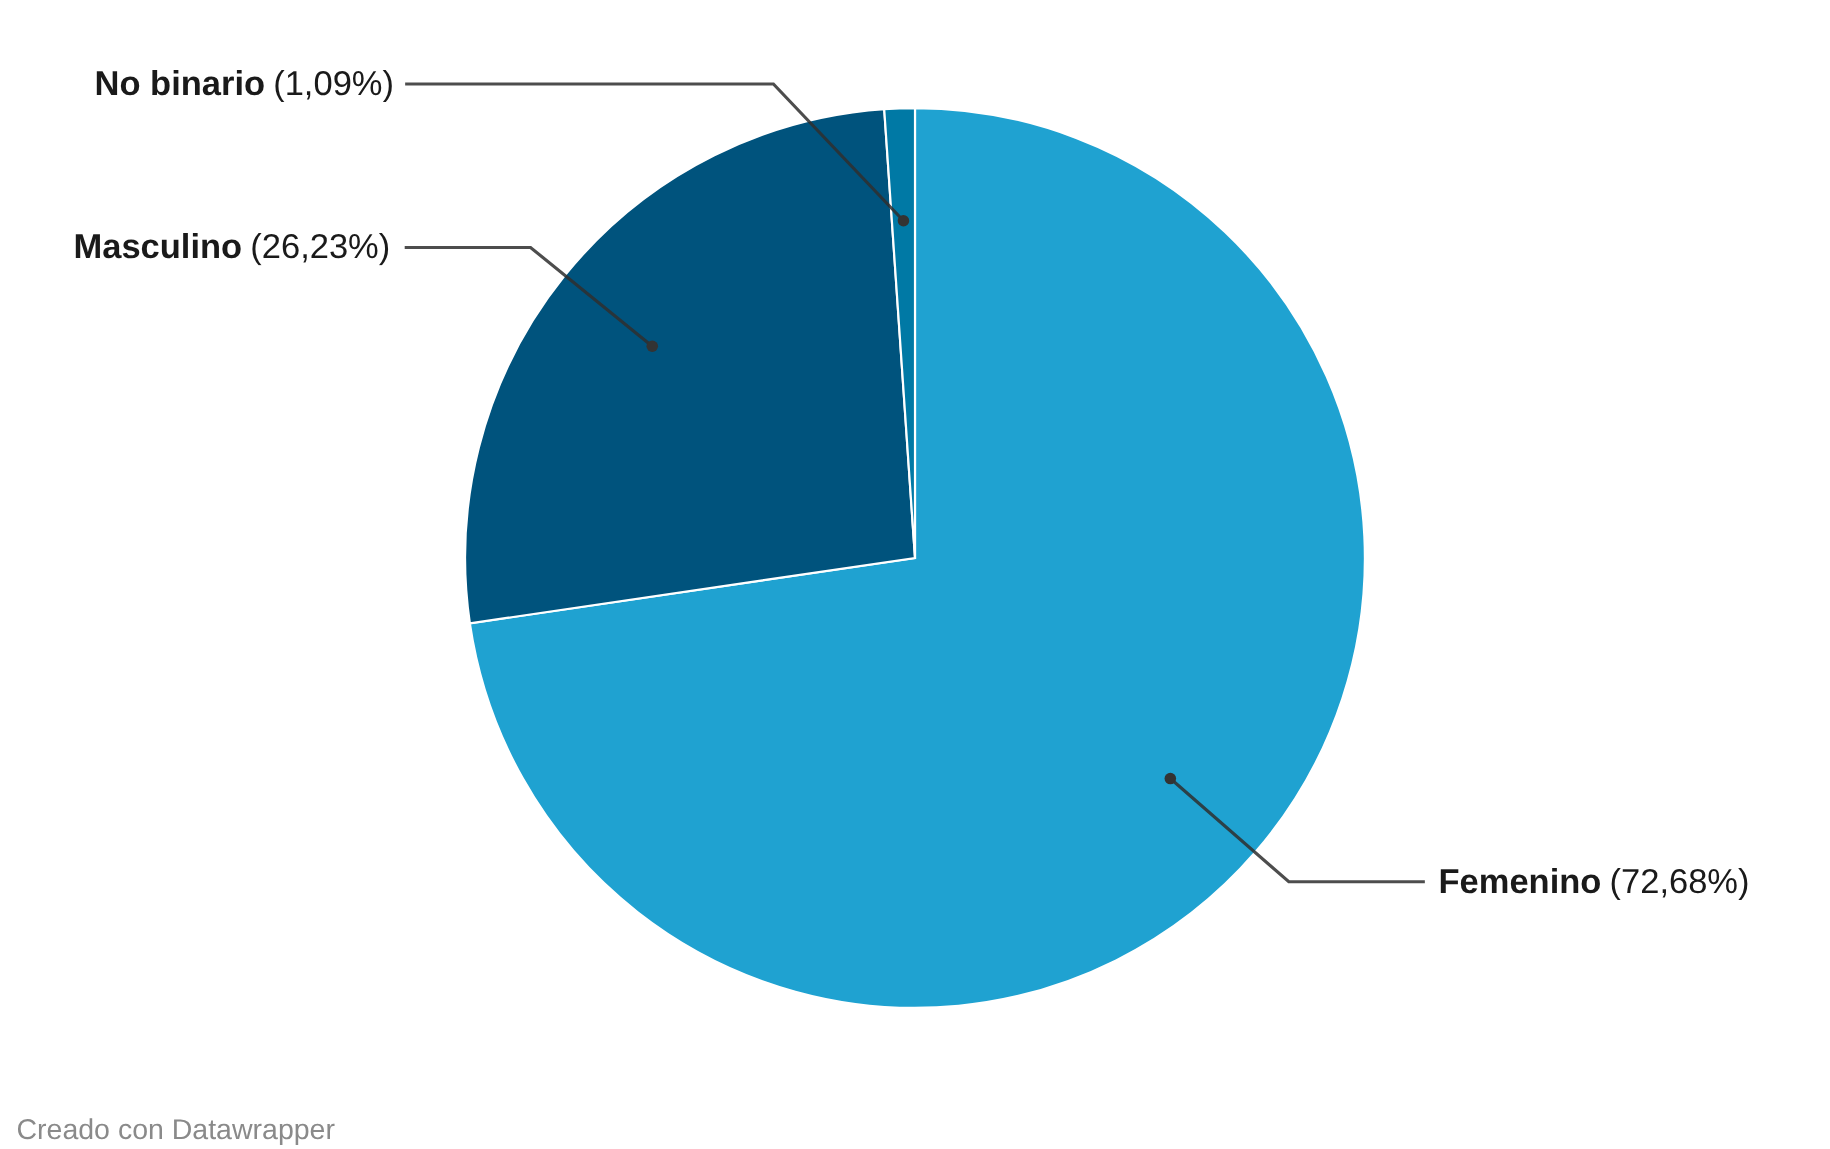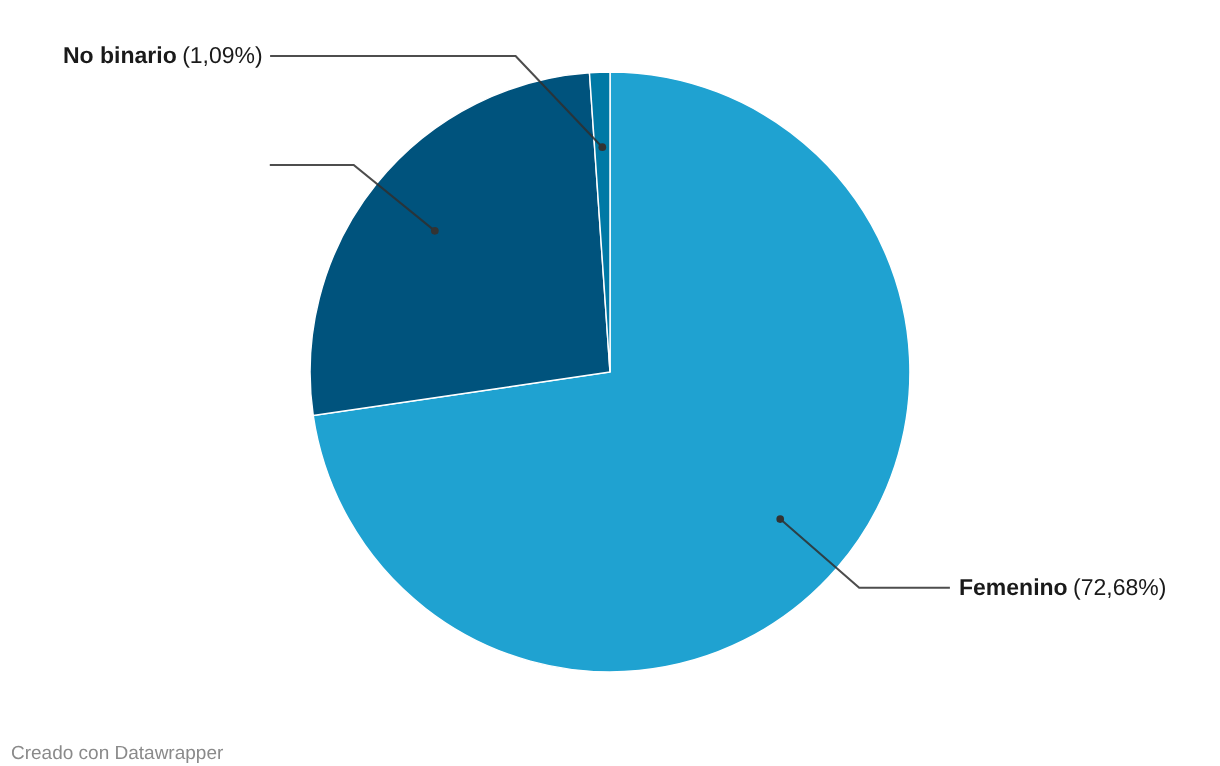--- a/index.html
+++ b/index.html
@@ -50,20 +50,24 @@
       <circle id="dot-masculino" r="3.85" cx="434.84" cy="218.84"></circle>
       <circle id="dot-femenino" r="3.85" cx="780.22" cy="507.04"></circle>
     </g>
   </svg>
 
   <div class="pie-label" id="label-no-binario">
     <span class="name">No binario</span>
     <span class="pct">(1,09%)</span>
   </div>
 
+  <div class="pie-label" id="label-masculino">
+    <span class="name">Masculino</span>
+    <span class="pct">(26,23%)</span>
+  </div>
 
   <div class="pie-label" id="label-femenino">
     <span class="name">Femenino</span>
     <span class="pct">(72,68%)</span>
   </div>
 
   <div id="credit">Creado con Datawrapper</div>
 
 </div>
 

